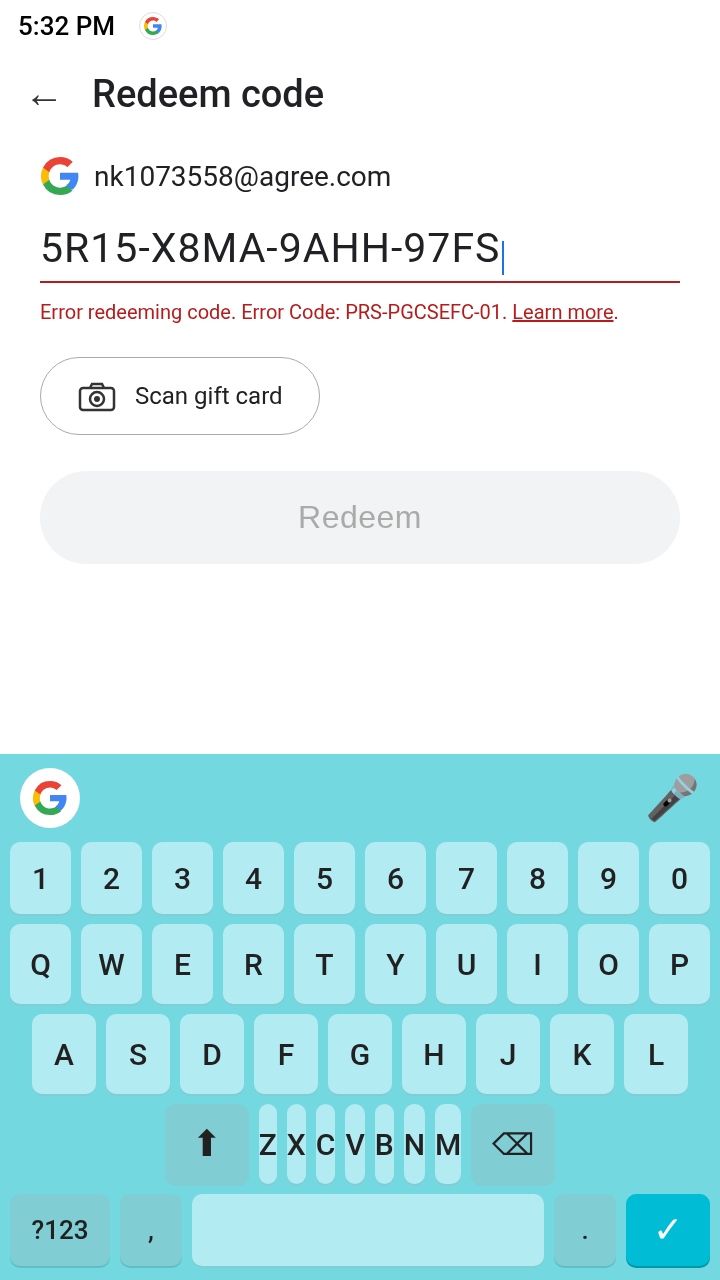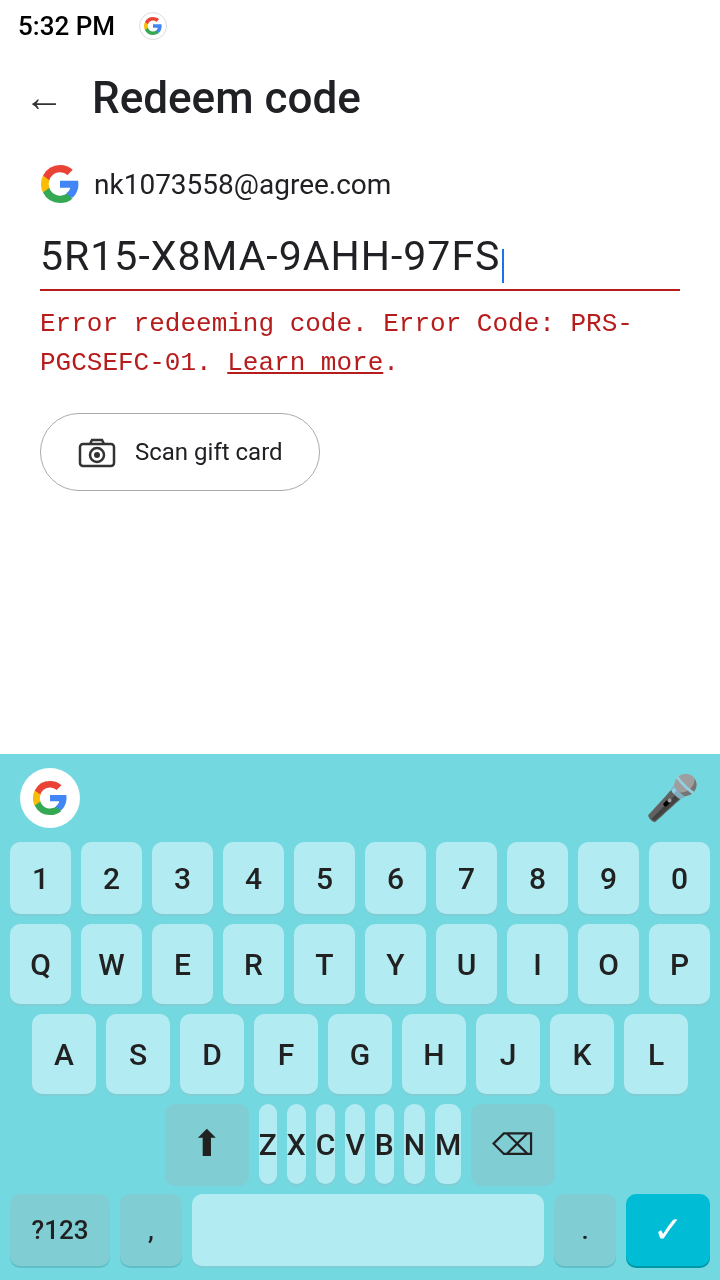--- a/index.html
+++ b/index.html
@@ -42,21 +42,21 @@
       gap: 28px;
       background: #fff;
     }
     .back-btn {
       font-size: 40px;
       color: #333;
       cursor: pointer;
       line-height: 1;
     }
     .header-title {
-      font-size: 44px;
+      font-size: 38px;
       font-weight: 500;
       color: #202124;
     }
 
     
     .content {
       padding: 20px 40px 30px 40px;
       background: #fff;
     }
 
@@ -89,24 +89,23 @@
       vertical-align: middle;
       animation: blink 1s step-end infinite;
     }
     @keyframes blink { 50% { opacity: 0; } }
 
     
     .error-block {
       margin-bottom: 30px;
     }
     .error-text {
-      font-size: 26px;
+      font-size: 20px;
       color: #b71c1c;
       line-height: 1.5;
-      font-family: Liberation Mono, monospace;
     }
     .learn-more {
       color: #b71c1c;
       text-decoration: underline;
       cursor: pointer;
     }
 
     
     .scan-btn {
       display: inline-flex;
@@ -327,20 +326,21 @@
         <circle cx="19" cy="19" r="3" fill="#333"></circle>
         <path d="M12 8 L14 4 L24 4 L26 8" fill="none" stroke="#333" stroke-width="2.5"></path>
       </svg>
     </div>
     <span>Scan gift card</span>
   </div>
 
   
 
   
+  <button class="redeem-btn">Redeem</button>
 
 </div>
 
 <div class="keyboard">
 
   <div class="keyboard-top-row">
     <div class="g-logo-keyboard">
       <svg width="36" height="36" viewBox="0 0 36 36">
         <path fill="#4285F4" d="M34.56 18.36c0-1.14-.1-2.24-.29-3.31H18v6.26h9.23c-.4 2.03-1.6 3.75-3.42 4.9v4.07h5.54c3.24-2.98 5.21-7.38 5.21-11.92z"></path>
         <path fill="#34A853" d="M18 35.1c4.63 0 8.52-1.54 11.35-4.16l-5.54-4.07c-1.53 1.03-3.49 1.64-5.81 1.64-4.47 0-8.26-3.02-9.61-7.08H2.67v4.19A17.1 17.1 0 0 0 18 35.1z"></path>

